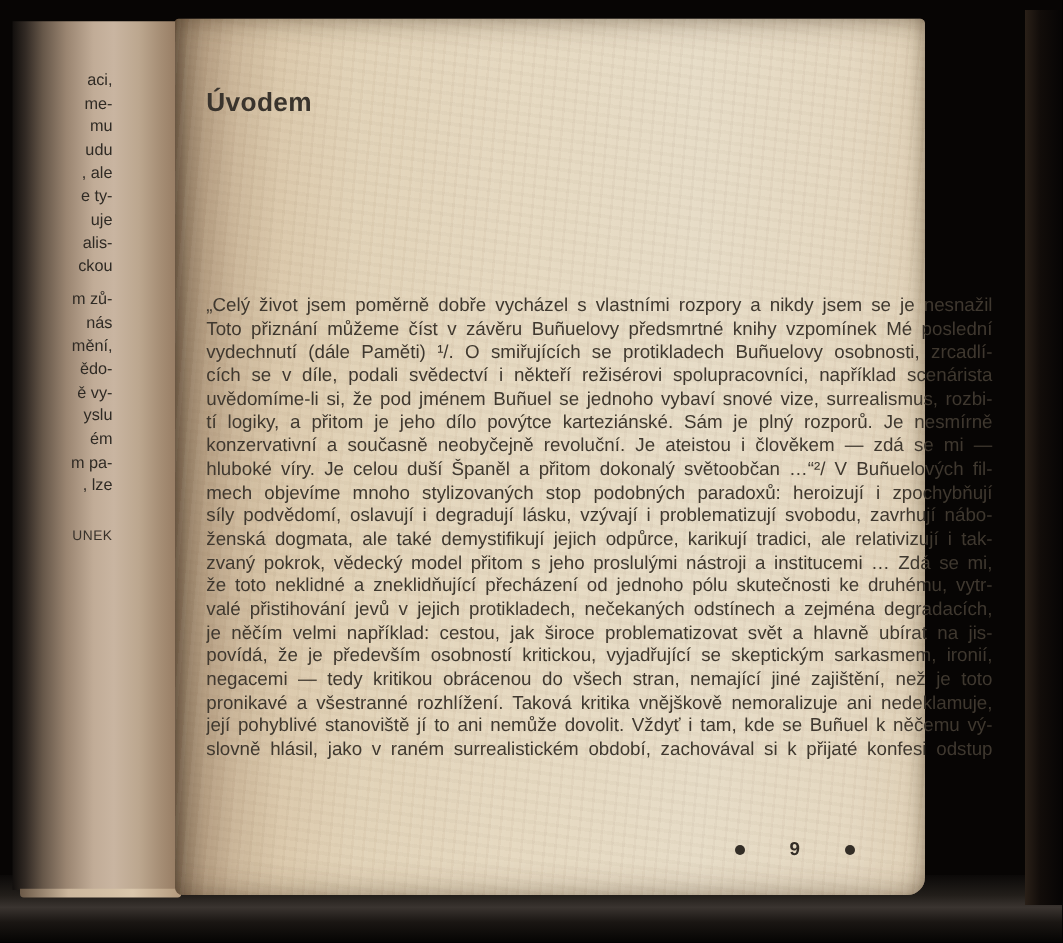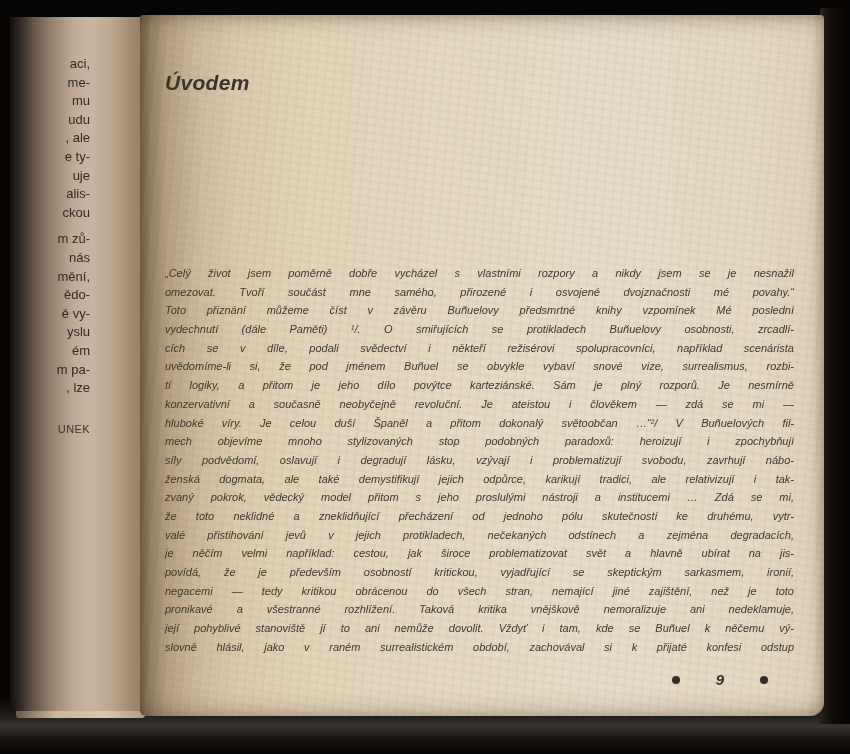--- a/index.html
+++ b/index.html
@@ -36,41 +36,40 @@
   .frag-line{position:relative;white-space:nowrap;}
   .frag-line::before{
     content:"";position:absolute;right:100%;margin-right:4px;top:3px;
     width:52px;height:11px;border-radius:6px;
     background:rgba(26,21,17,0.55);filter:blur(3px);
   }
   .frag-group-2{margin-top:8px;}
   .frag-sig{margin-top:22px;font-size:11px;letter-spacing:0.4px;font-weight:normal;color:#38312a;}
   
   .main-page{
-    position:absolute;left:140px;top:15px;width:684px;height:701px;z-index:2;
+    position:absolute;left:140px;top:15px;width:600px;height:701px;z-index:2;
     border-radius:3px 4px 14px 6px;
     background:linear-gradient(90deg,#6e5b47 0%,#937d64 1.5%,#b59e82 4%,#ccb79a 8%,
                #dbc9ac 14%,#e2d3b8 24%,#e6d9c1 45%,#e7dcc7 70%,#e5d8c1 90%,#dfd0b6 100%);
     box-shadow:inset 0 14px 22px -14px rgba(70,50,30,0.5),
                inset 0 -16px 24px -16px rgba(70,50,30,0.45),
                inset -10px 0 18px -10px rgba(60,40,20,0.4);
-    font-style:italic;
   }
   .main-page::before{
     content:"";position:absolute;inset:0;border-radius:inherit;pointer-events:none;
     background:repeating-linear-gradient(95deg,rgba(122,94,66,0.04) 0 2px,rgba(255,250,240,0.03) 2px 5px,transparent 5px 9px),
                repeating-linear-gradient(8deg,rgba(110,85,60,0.03) 0 3px,transparent 3px 8px);
   }
   .title{
     position:absolute;left:25px;top:56px;
     font-size:21px;font-weight:bold;letter-spacing:0.3px;color:#3a342d;
   }
   .body-block{
     position:absolute;left:25px;top:221px;width:629px;
-    color:#3f382f;font-size:11px;line-height:18.7px;margin-top:28px;
+    color:#3f382f;font-size:15px;line-height:18.7px;
   }
   .bline{
     height:18.7px;overflow:hidden;
     text-align:justify;text-align-last:justify;text-justify:inter-word;
     word-spacing:0.3px;
   }
   .pagenum-row{
     position:absolute;top:656px;right:56px;
     display:flex;align-items:center;gap:36px;
   }
@@ -111,25 +110,24 @@
 
       <div class="frag-line frag-sig">UNEK</div>
     </div>
   </div>
 
   <div class="main-page">
     <div class="title">Úvodem</div>
 
     <div class="body-block">
       <div class="bline">„Celý život jsem poměrně dobře vycházel s vlastními rozpory a nikdy jsem se je nesnažil</div>
-      <div class="bline">omezovat. Tvoří součást mne samého, přirozené i osvojené dvojznačnosti mé povahy.“</div>
       <div class="bline">Toto přiznání můžeme číst v závěru Buñuelovy předsmrtné knihy vzpomínek Mé poslední</div>
       <div class="bline">vydechnutí (dále Paměti) ¹/. O smiřujících se protikladech Buñuelovy osobnosti, zrcadlí-</div>
       <div class="bline">cích se v díle, podali svědectví i někteří režisérovi spolupracovníci, například scenárista</div>
-      <div class="bline">uvědomíme-li si, že pod jménem Buñuel se obvykle vybaví snové vize, surrealismus, rozbi-</div>
+      <div class="bline">uvědomíme-li si, že pod jménem Buñuel se jednoho vybaví snové vize, surrealismus, rozbi-</div>
       <div class="bline">tí logiky, a přitom je jeho dílo povýtce karteziánské. Sám je plný rozporů. Je nesmírně</div>
       <div class="bline">konzervativní a současně neobyčejně revoluční. Je ateistou i člověkem — zdá se mi —</div>
       <div class="bline">hluboké víry. Je celou duší Španěl a přitom dokonalý světoobčan …“²/ V Buñuelových fil-</div>
       <div class="bline">mech objevíme mnoho stylizovaných stop podobných paradoxů: heroizují i zpochybňují</div>
       <div class="bline">síly podvědomí, oslavují i degradují lásku, vzývají i problematizují svobodu, zavrhují nábo-</div>
       <div class="bline">ženská dogmata, ale také demystifikují jejich odpůrce, karikují tradici, ale relativizují i tak-</div>
       <div class="bline">zvaný pokrok, vědecký model přitom s jeho proslulými nástroji a institucemi … Zdá se mi,</div>
       <div class="bline">že toto neklidné a zneklidňující přecházení od jednoho pólu skutečnosti ke druhému, vytr-</div>
       <div class="bline">valé přistihování jevů v jejich protikladech, nečekaných odstínech a zejména degradacích,</div>
       <div class="bline">je něčím velmi například: cestou, jak široce problematizovat svět a hlavně ubírat na jis-</div>

